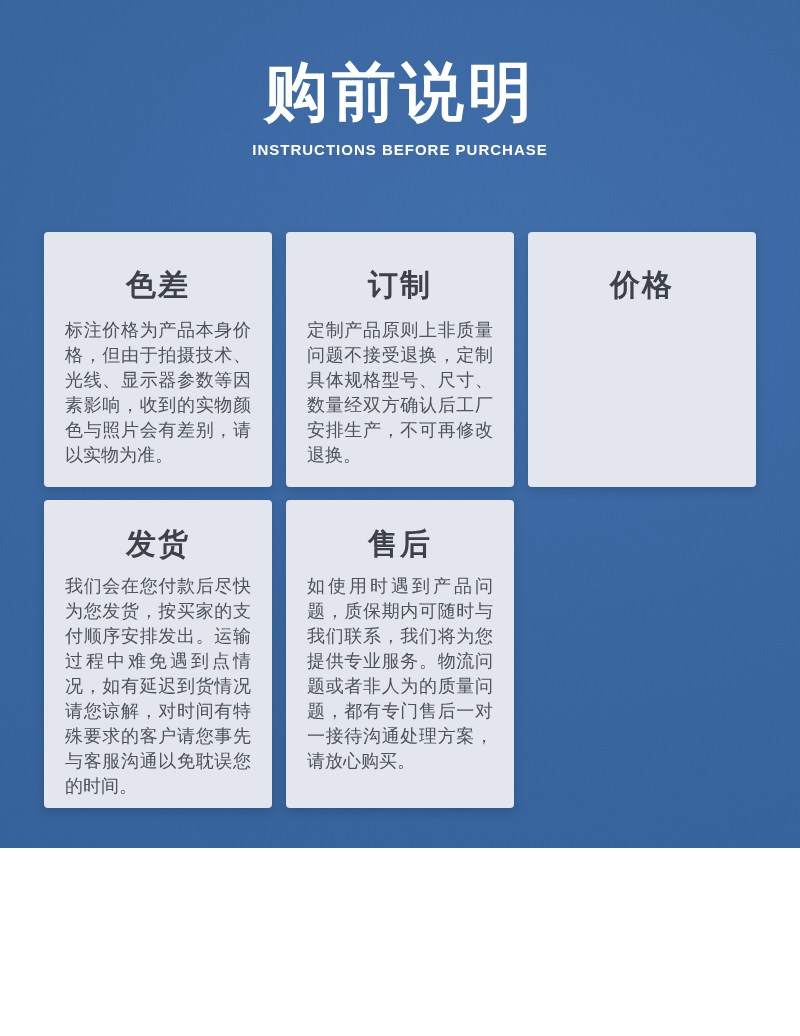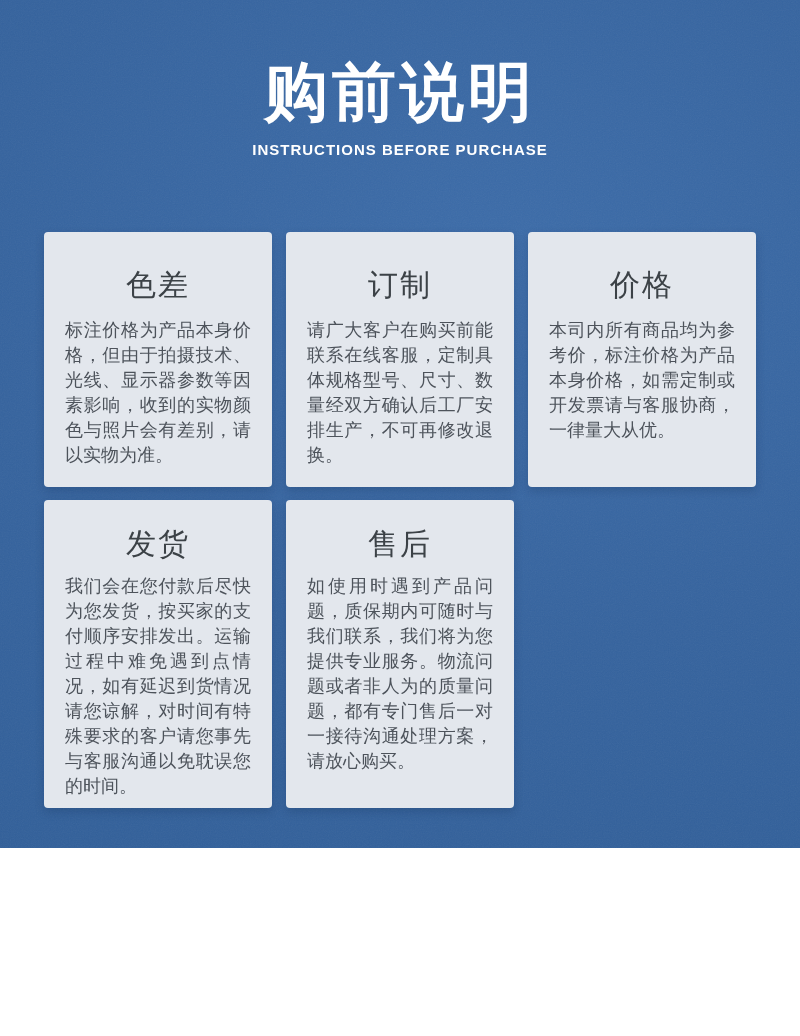--- a/index.html
+++ b/index.html
@@ -57,21 +57,21 @@
     border-radius: 4px;
     padding: 0 21px;
     box-shadow: 0 4px 10px rgba(8, 28, 62, 0.18);
     overflow: hidden;
   }
   .card-title {
     margin-top: 36px;
     text-align: center;
     font-size: 30px;
     line-height: 34px;
-    font-weight: 400;
+    font-weight: 700;
     letter-spacing: 2px;
     color: var(--card-title, #3c4247);
   }
   .grid .card:nth-child(n+4) .card-title { margin-top: 27px; }
   .card-body {
     margin-top: 16px;
     font-size: 18px;
     line-height: 25px;
     color: var(--card-text, #4d535b);
     text-align: justify;
@@ -134,26 +134,25 @@
 
     <div class="grid">
 
       <div class="card">
         <h2 class="card-title">色差</h2>
         <p class="card-body">标注价格为产品本身价格，但由于拍摄技术、光线、显示器参数等因素影响，收到的实物颜色与照片会有差别，请以实物为准。</p>
       </div>
 
       <div class="card">
         <h2 class="card-title">订制</h2>
-        <p class="card-body">请广大客户在购买前能联系在线客服，定制具体规格型号、尺寸、数量经双方确认后工厂安排生产，不可再修改退换。</p>
+        <p class="card-body">定制产品原则上非质量问题不接受退换，定制具体规格型号、尺寸、数量经双方确认后工厂安排生产，不可再修改退换。</p>
       </div>
 
       <div class="card">
         <h2 class="card-title">价格</h2>
-        <p class="card-body">本司内所有商品均为参考价，标注价格为产品本身价格，如需定制或开发票请与客服协商，一律量大从优。</p>
       </div>
 
       <div class="card">
         <h2 class="card-title">发货</h2>
         <p class="card-body">我们会在您付款后尽快为您发货，按买家的支付顺序安排发出。运输过程中难免遇到点情况，如有延迟到货情况请您谅解，对时间有特殊要求的客户请您事先与客服沟通以免耽误您的时间。</p>
       </div>
 
 
       <div class="card">
         <h2 class="card-title">售后</h2>

